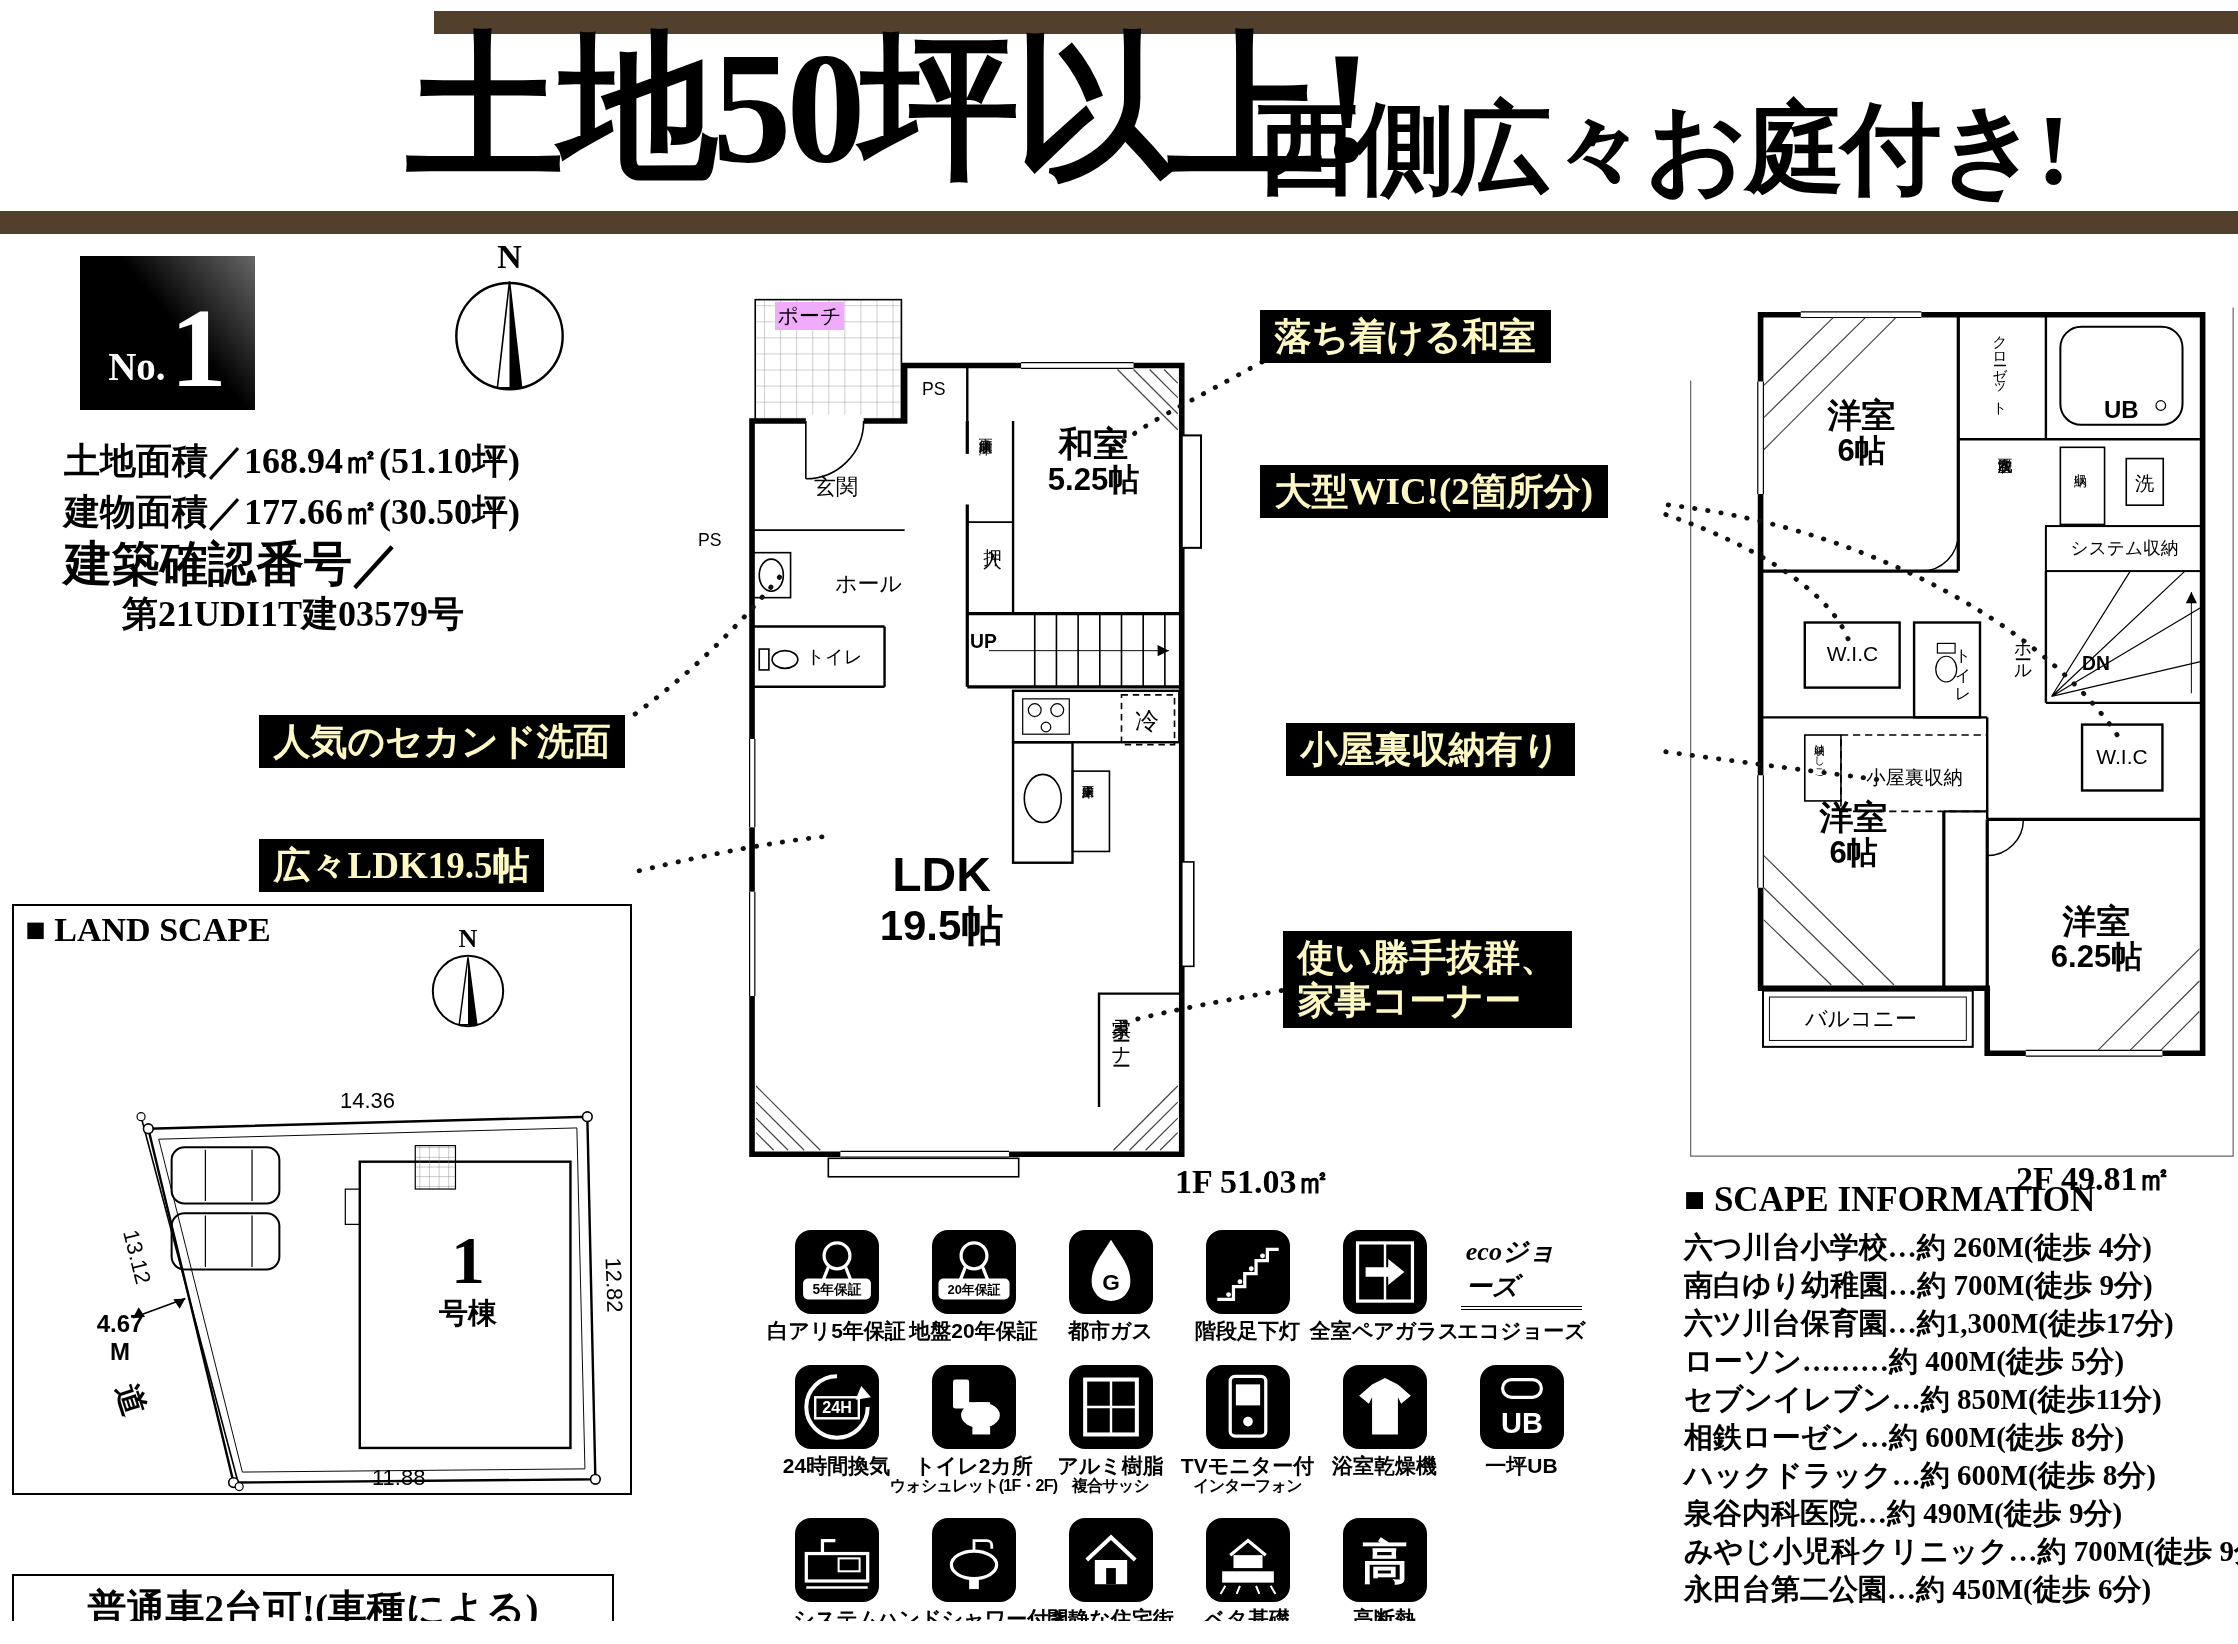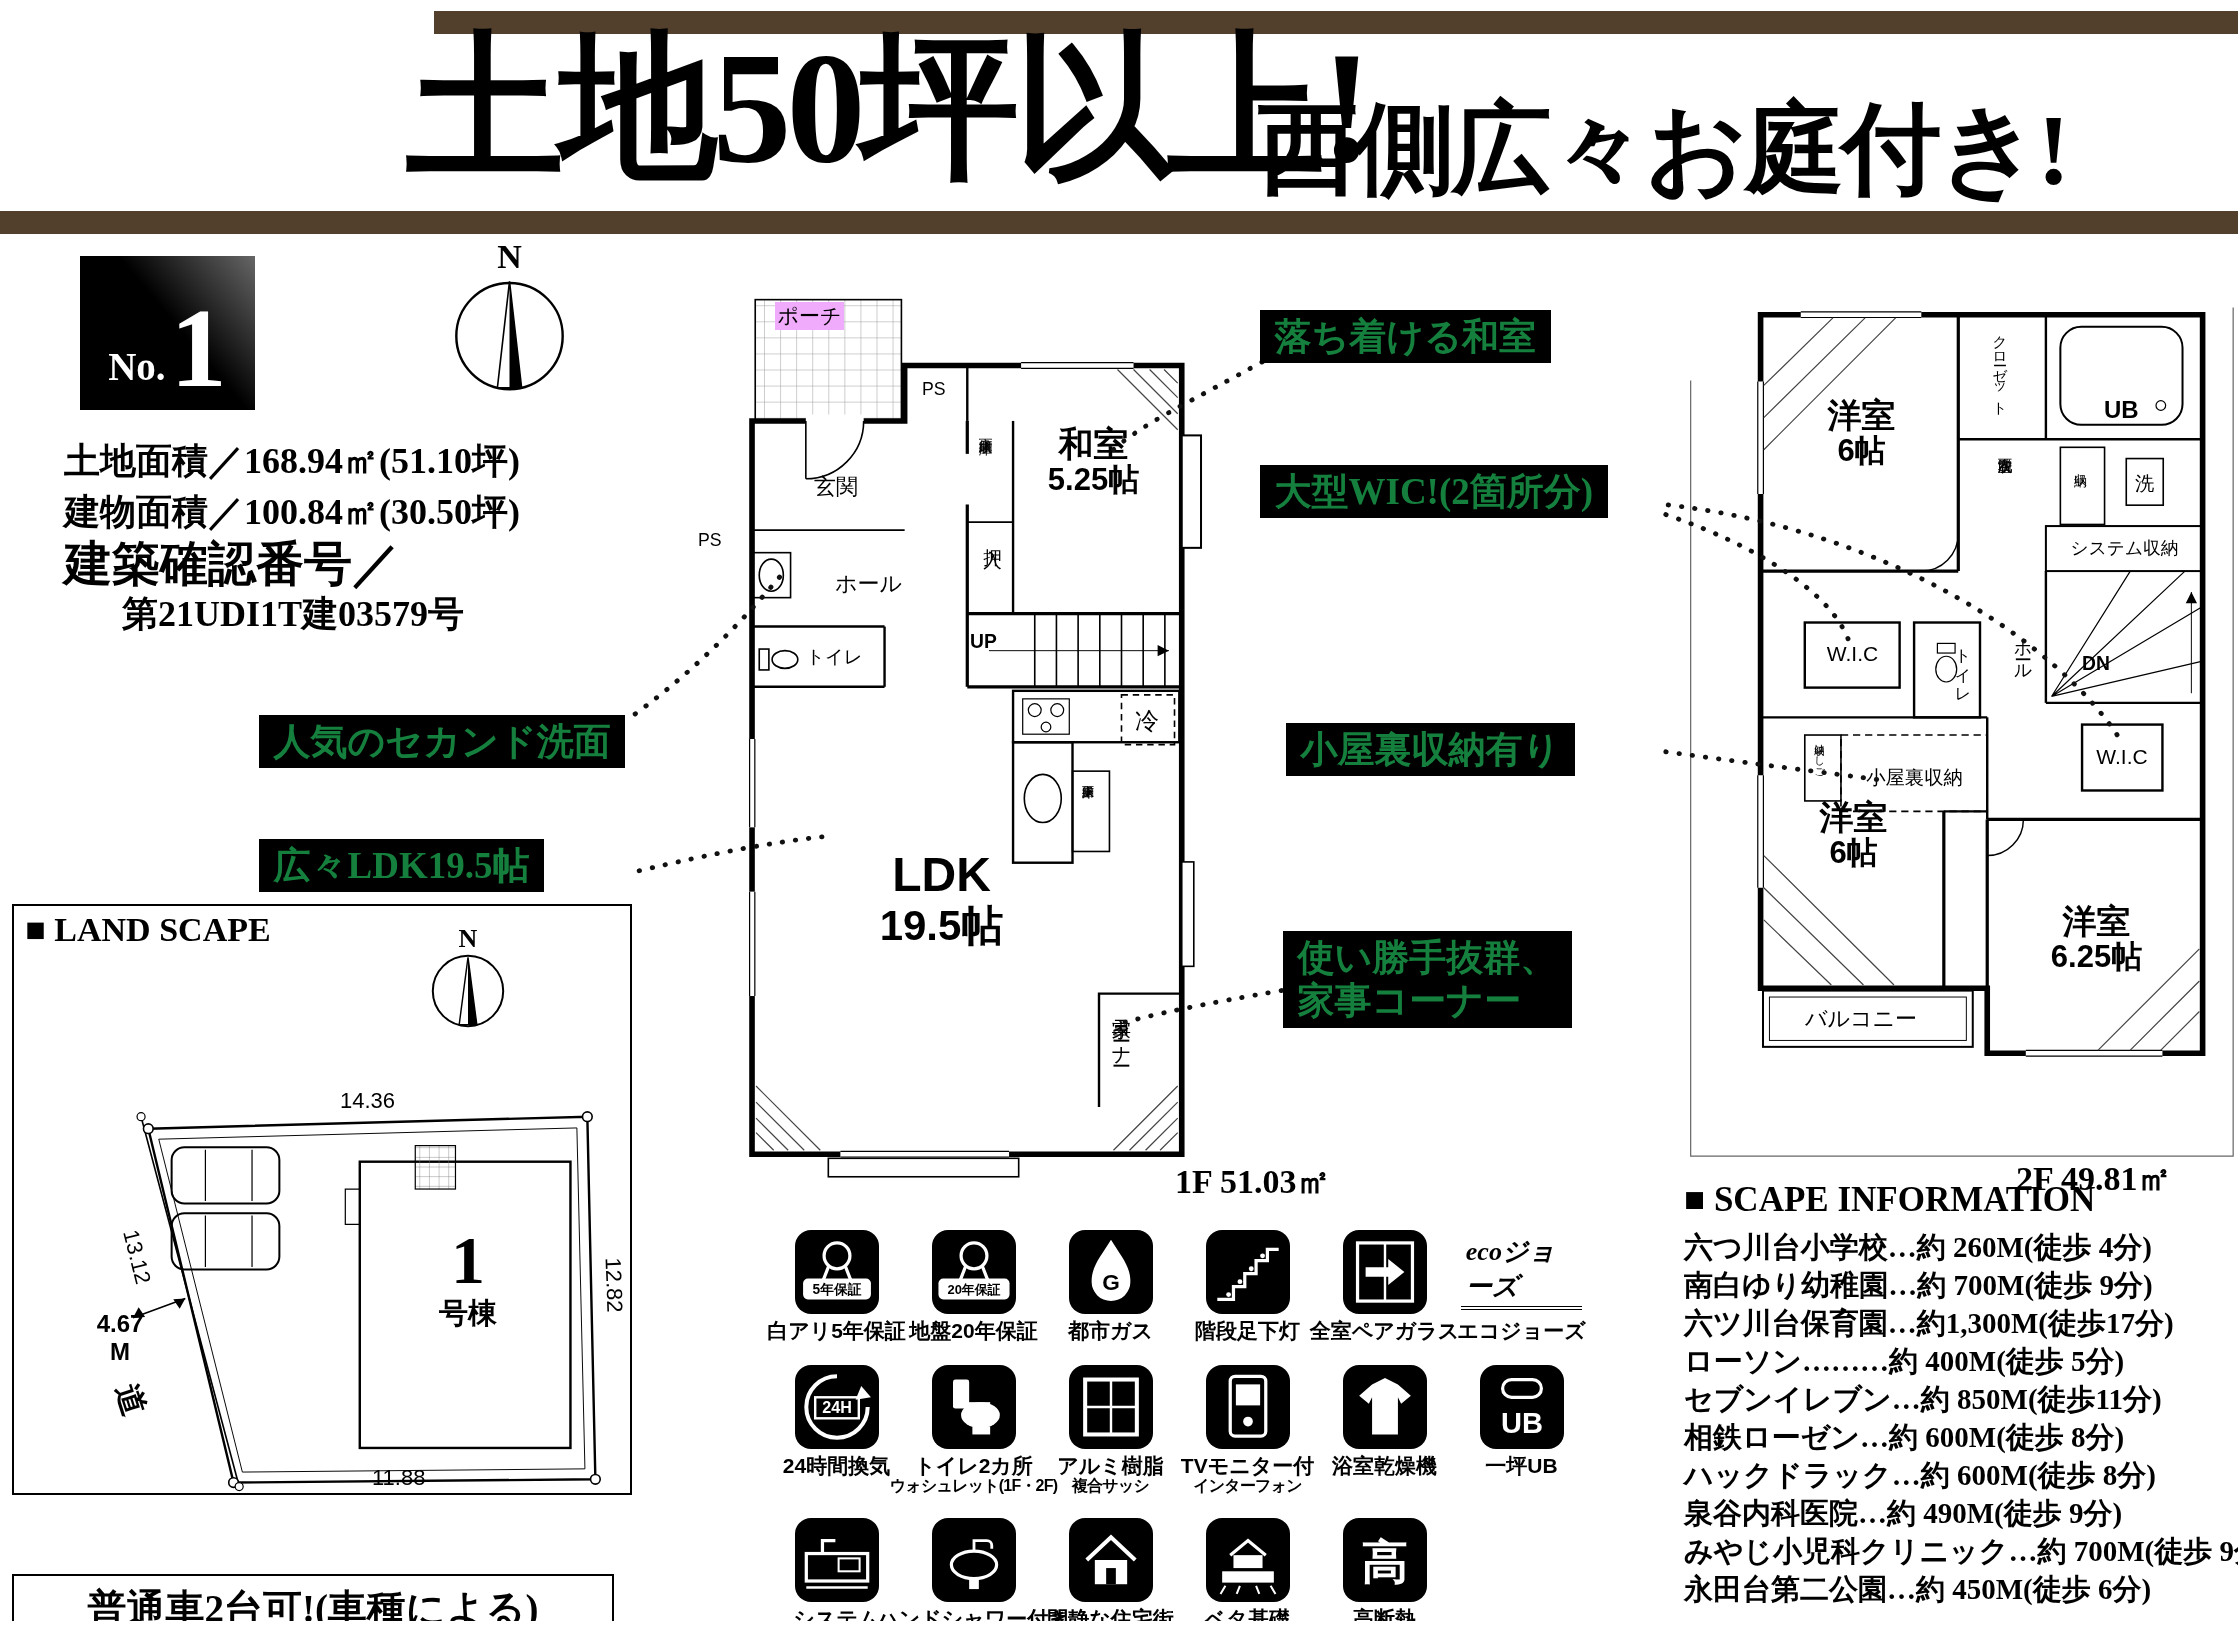--- a/index.html
+++ b/index.html
@@ -1,21 +1,21 @@
 <!DOCTYPE html>
 <html style="font-size:13px"><head>
 <meta charset="utf-8">
 <style>
   html,body{margin:0;padding:0;background:#fff;}
   #page{position:relative;width:2239px;height:1621px;background:#fff;overflow:hidden;
         font-family:"Liberation Sans",sans-serif;color:#000;}
   .abs{position:absolute;}
   .serifb{font-family:"Liberation Serif",serif;font-weight:bold;}
   .bar{position:absolute;height:22.5px;}
-  .callout{position:absolute;background:#000;color:#15803d;font-family:"Liberation Serif",serif;
+  .callout{position:absolute;background:#000;color:#fef9c3;font-family:"Liberation Serif",serif;
            font-weight:bold;font-size:37px;line-height:1.18;padding:4.8px 14.5px;white-space:nowrap;z-index:6;}
   .plan{position:absolute;}
   .pl{position:absolute;white-space:nowrap;color:#000;font-family:"Liberation Sans",sans-serif;}
   .v{writing-mode:vertical-rl;text-orientation:upright;letter-spacing:1.6px;}
   .room{text-align:center;font-weight:bold;line-height:1.12;}
   .life-row{font-family:"Liberation Serif",serif;font-weight:bold;font-size:29px;line-height:38px;white-space:nowrap;}
   .feat-row{position:absolute;display:flex;}
   .feat{width:137px;display:flex;flex-direction:column;align-items:center;}
   .icon-box{width:84px;height:84px;background:#000;border-radius:16px;display:flex;align-items:center;justify-content:center;flex:none;}
   .icon-plain{width:121px;height:84px;background:#fff;display:flex;flex-direction:column;align-items:center;justify-content:center;flex:none;}
@@ -45,21 +45,21 @@
     <div class="serifb" style="position:absolute;left:0;top:0;width:137px;text-align:center;font-size:34px;">N</div>
     <svg width="137" height="129" viewBox="0 0 170 160" style="position:absolute;left:0;top:32px;">
       <circle cx="85" cy="82" r="66" fill="none" stroke="#000" stroke-width="3"></circle>
       <polygon points="85,14 70,146 100,146" fill="#fff" stroke="#000" stroke-width="2"></polygon>
       <polygon points="85,14 85,146 100,146" fill="#000"></polygon>
     </svg>
   </div>
 
   <div class="abs" style="left:64px;top:436px;">
     <div class="serifb" style="font-size:36px;line-height:51px;white-space:nowrap;">土地面積／168.94㎡(51.10坪)</div>
-    <div class="serifb" style="font-size:36px;line-height:51px;white-space:nowrap;">建物面積／100.84㎡(30.50坪)</div>
+    <div class="serifb" style="font-size:36px;line-height:51px;white-space:nowrap;">建物面積／177.66㎡(30.50坪)</div>
     <div class="serifb" style="font-size:48px;line-height:51px;white-space:nowrap;">建築確認番号／</div>
     <div class="serifb" style="font-size:36px;line-height:51px;padding-left:58px;white-space:nowrap;">第21UDI1T建03579号</div>
   </div>
 
   <div class="callout" style="left:1260px;top:310px;">落ち着ける和室</div>
   <div class="callout" style="left:1260px;top:465px;">大型WIC!(2箇所分)</div>
   <div class="callout" style="left:259px;top:715px;">人気のセカンド洗面</div>
   <div class="callout" style="left:1286px;top:723px;">小屋裏収納有り</div>
   <div class="callout" style="left:259px;top:839px;">広々LDK19.5帖</div>
   <div class="callout" style="left:1283px;top:931px;">

